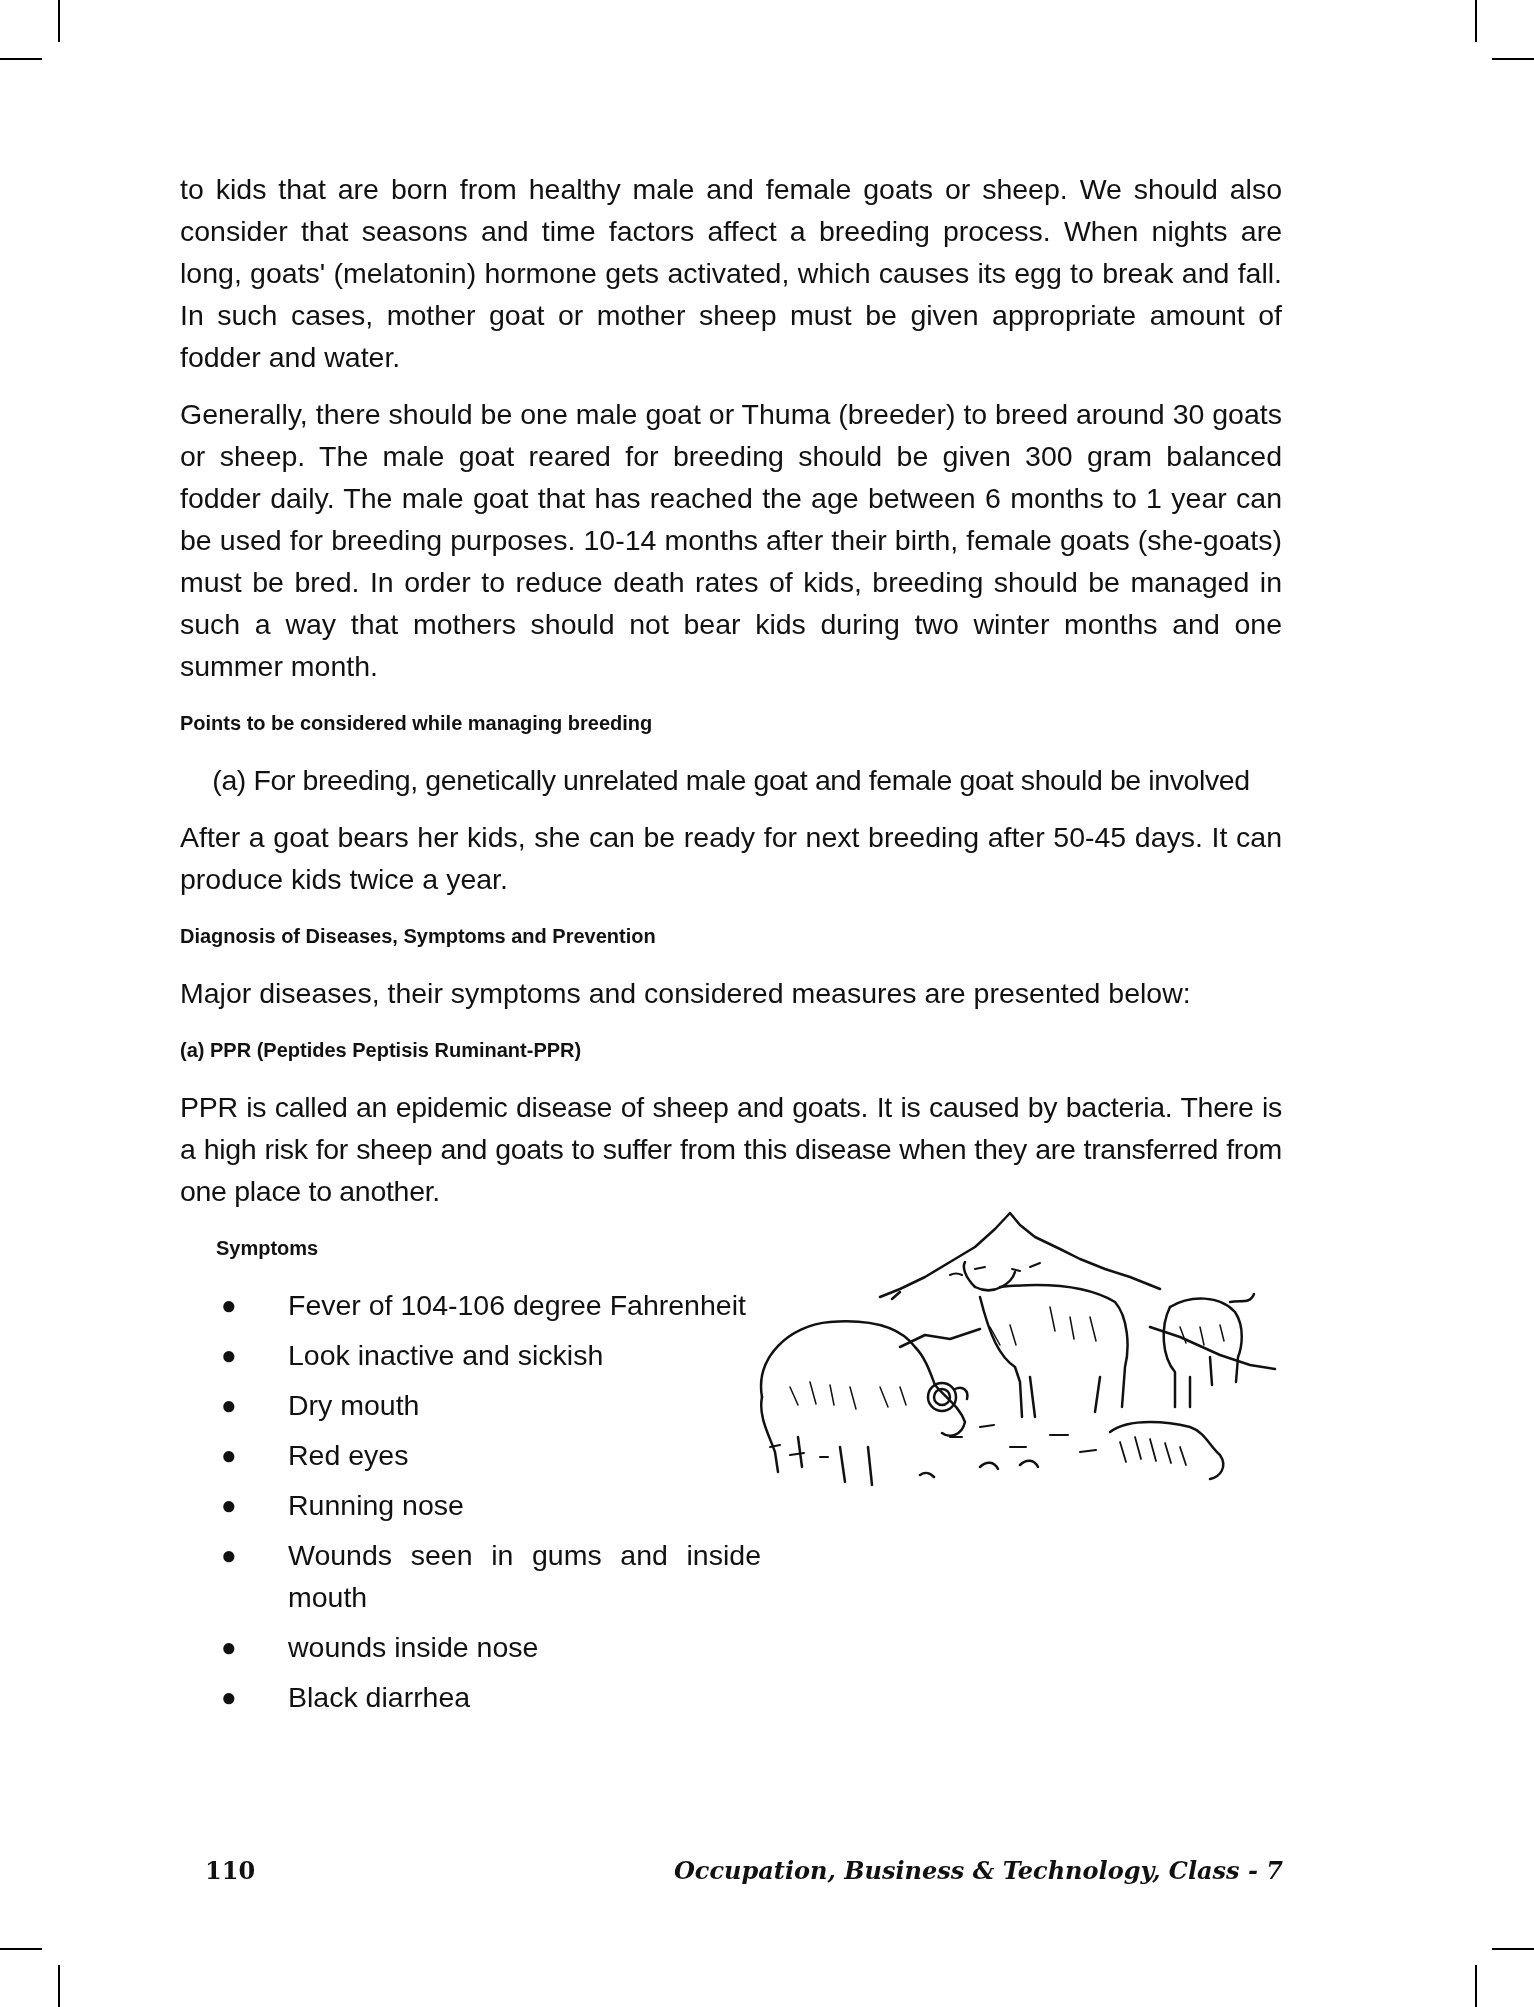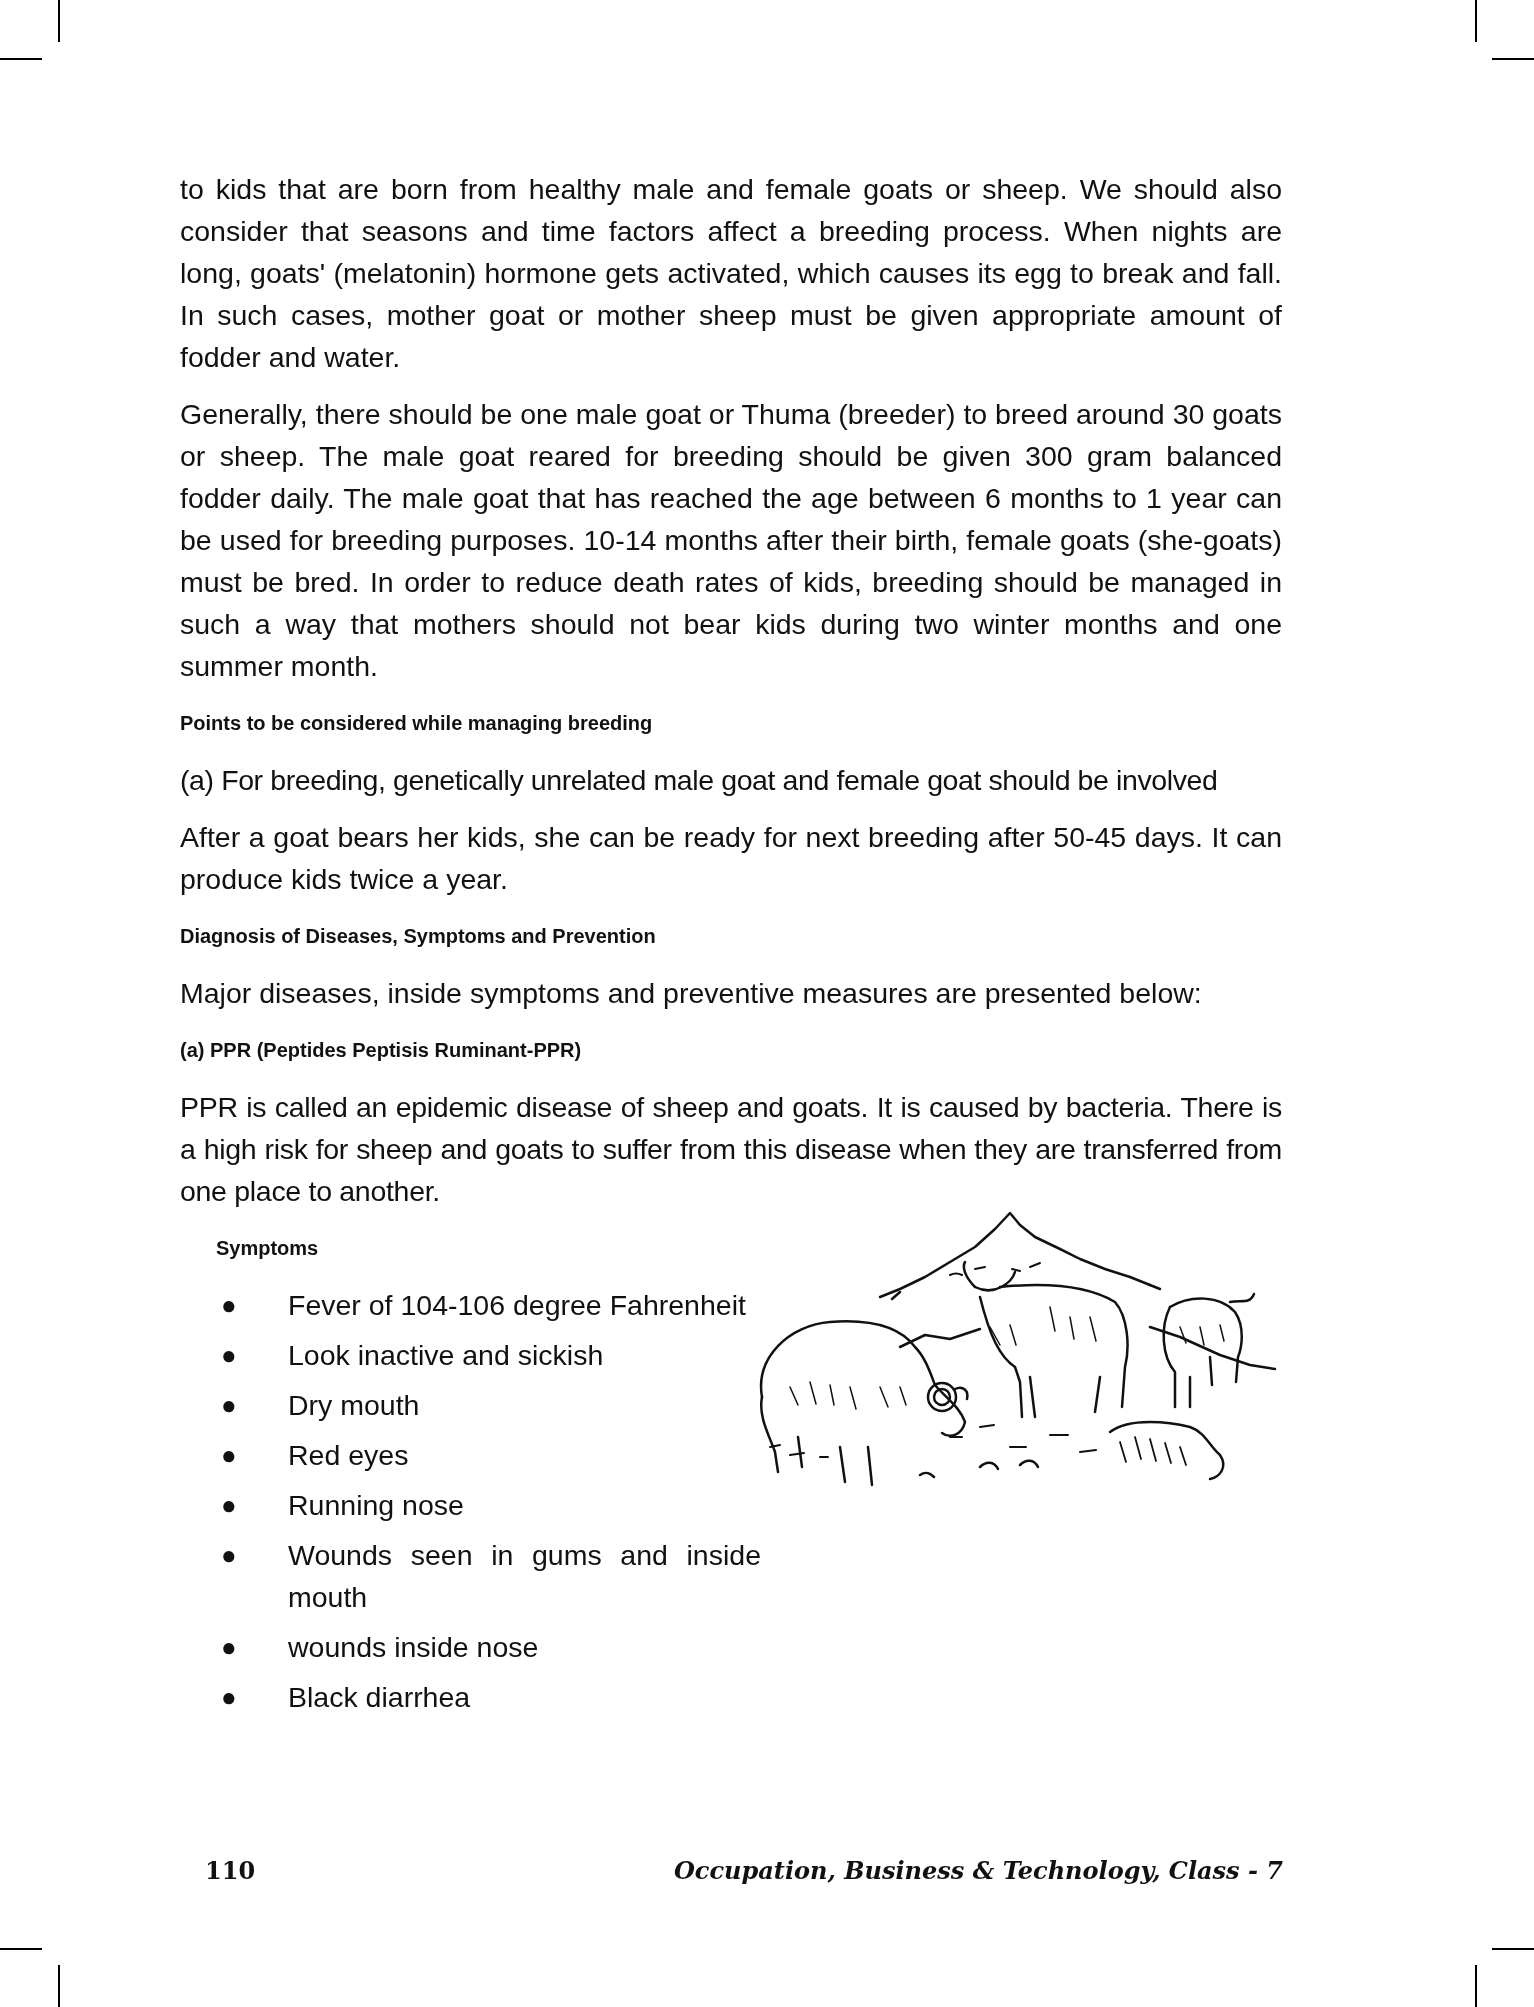--- a/index.html
+++ b/index.html
@@ -29,25 +29,25 @@
 <div class="crop" style="left:0; top:1948px; width:42px; height:1.5px;"></div>
 <div class="crop" style="left:58px; top:1965px; width:1.5px; height:42px;"></div>
 <div class="crop" style="left:1492px; top:1948px; width:42px; height:1.5px;"></div>
 <div class="crop" style="left:1475px; top:1965px; width:1.5px; height:42px;"></div>
 
 <div class="page">
   <p>to kids that are born from healthy male and female goats or sheep. We should also consider that seasons and time factors affect a breeding process. When nights are long, goats' (melatonin) hormone gets activated, which causes its egg to break and fall. In such cases, mother goat or mother sheep must be given appropriate amount of fodder and water.</p>
   <p>Generally, there should be one male goat or Thuma (breeder) to breed around 30 goats or sheep. The male goat reared for breeding should be given 300 gram balanced fodder daily. The male goat that has reached the age between 6 months to 1 year can be used for breeding purposes. 10-14 months after their birth, female goats (she-goats) must be bred. In order to reduce death rates of kids, breeding should be managed in such a way that mothers should not bear kids during two winter months and one summer month.</p>
 
   <h3>Points to be considered while managing breeding</h3>
-  <p class="nj" style="letter-spacing:-0.4px;">(a) For breeding, genetically unrelated male goat and female goat should be involved</p>
+  <p class="nj" style="letter-spacing:-0.4px;text-align:center;">(a) For breeding, genetically unrelated male goat and female goat should be involved</p>
   <p>After a goat bears her kids, she can be ready for next breeding after 50-45 days. It can produce kids twice a year.</p>
 
   <h3>Diagnosis of Diseases, Symptoms and Prevention</h3>
-  <p class="nj">Major diseases, inside symptoms and preventive measures are presented below:</p>
+  <p class="nj">Major diseases, their symptoms and considered measures are presented below:</p>
   <h3>(a) PPR (Peptides Peptisis Ruminant-PPR)</h3>
   <p style="letter-spacing:-0.3px;">PPR is called an epidemic disease of sheep and goats. It is caused by bacteria. There is a high risk for sheep and goats to suffer from this disease when they are transferred from one place to another.</p>
 
   <div class="lower">
     <div class="symptoms-col">
       <h3>Symptoms</h3>
       <ul class="sym">
         <li><span class="bullet">●</span><span>Fever of 104-106 degree Fahrenheit</span></li>
         <li><span class="bullet">●</span><span>Look inactive and sickish</span></li>
         <li><span class="bullet">●</span><span>Dry mouth</span></li>

